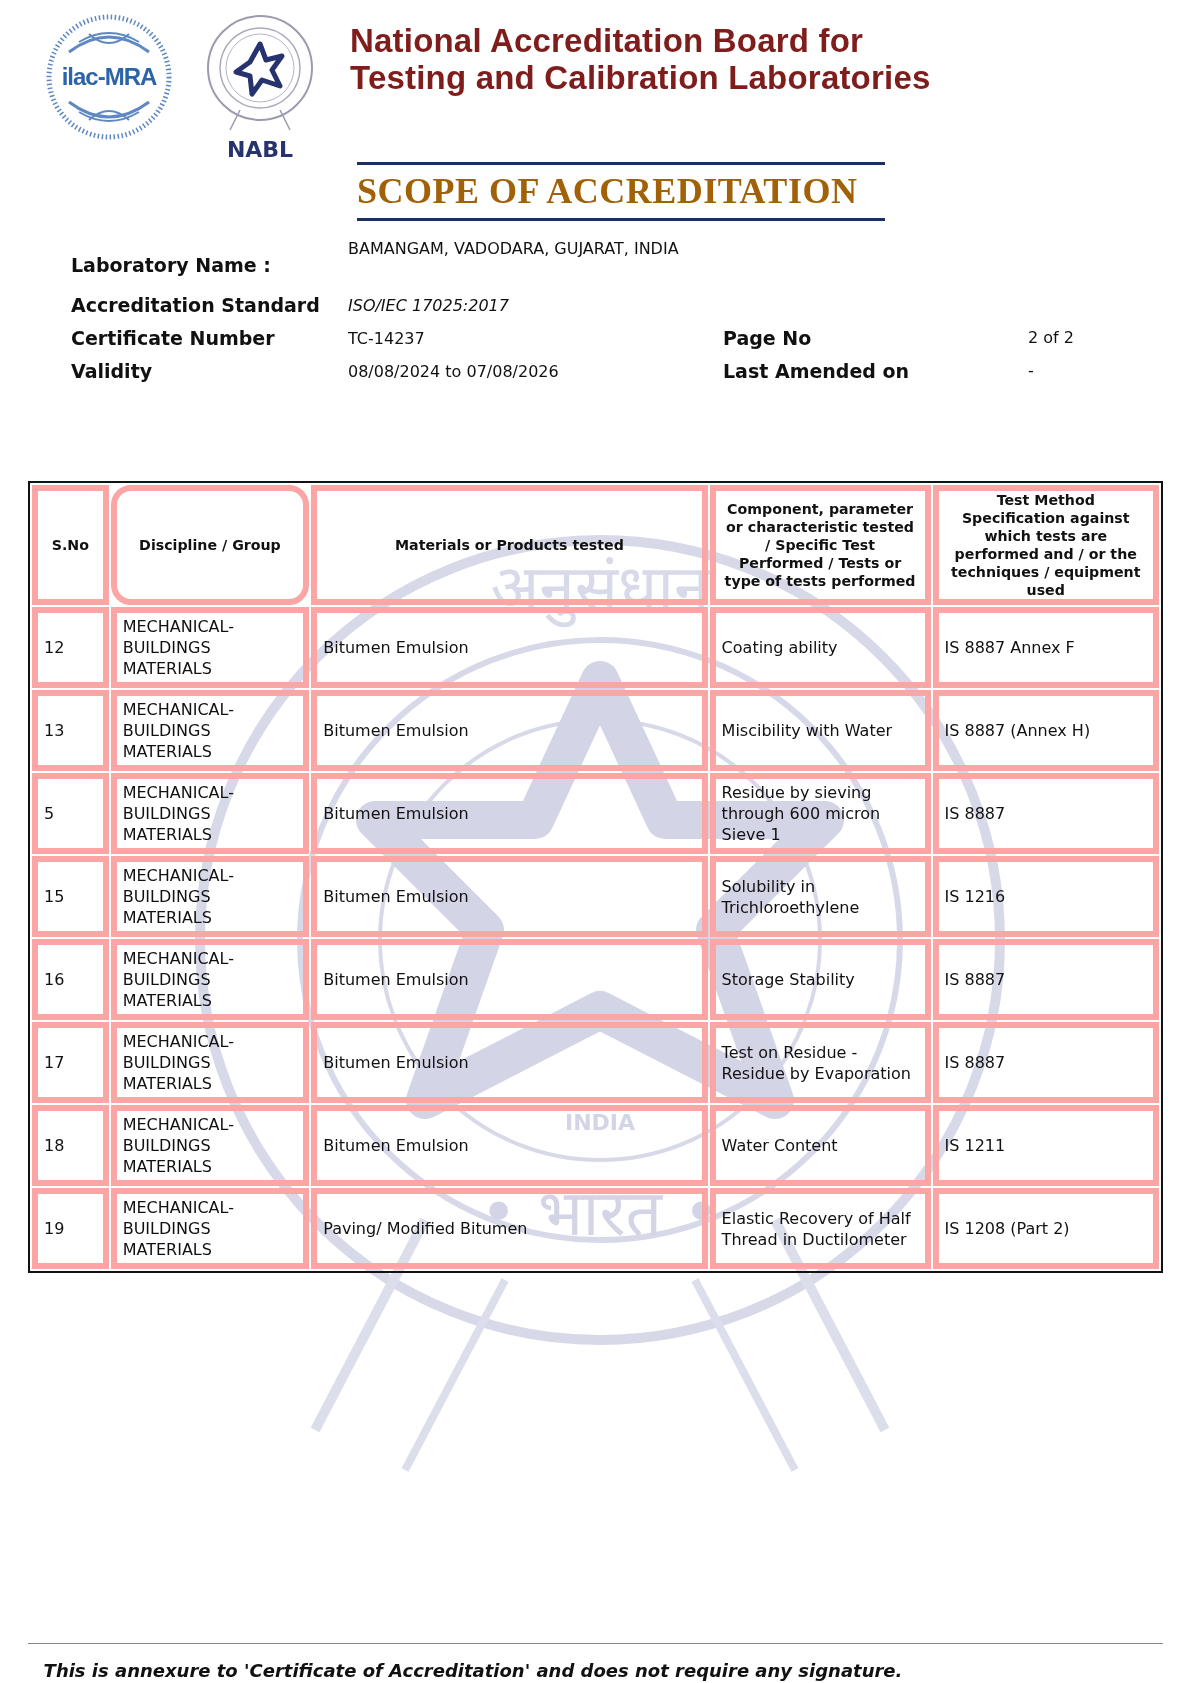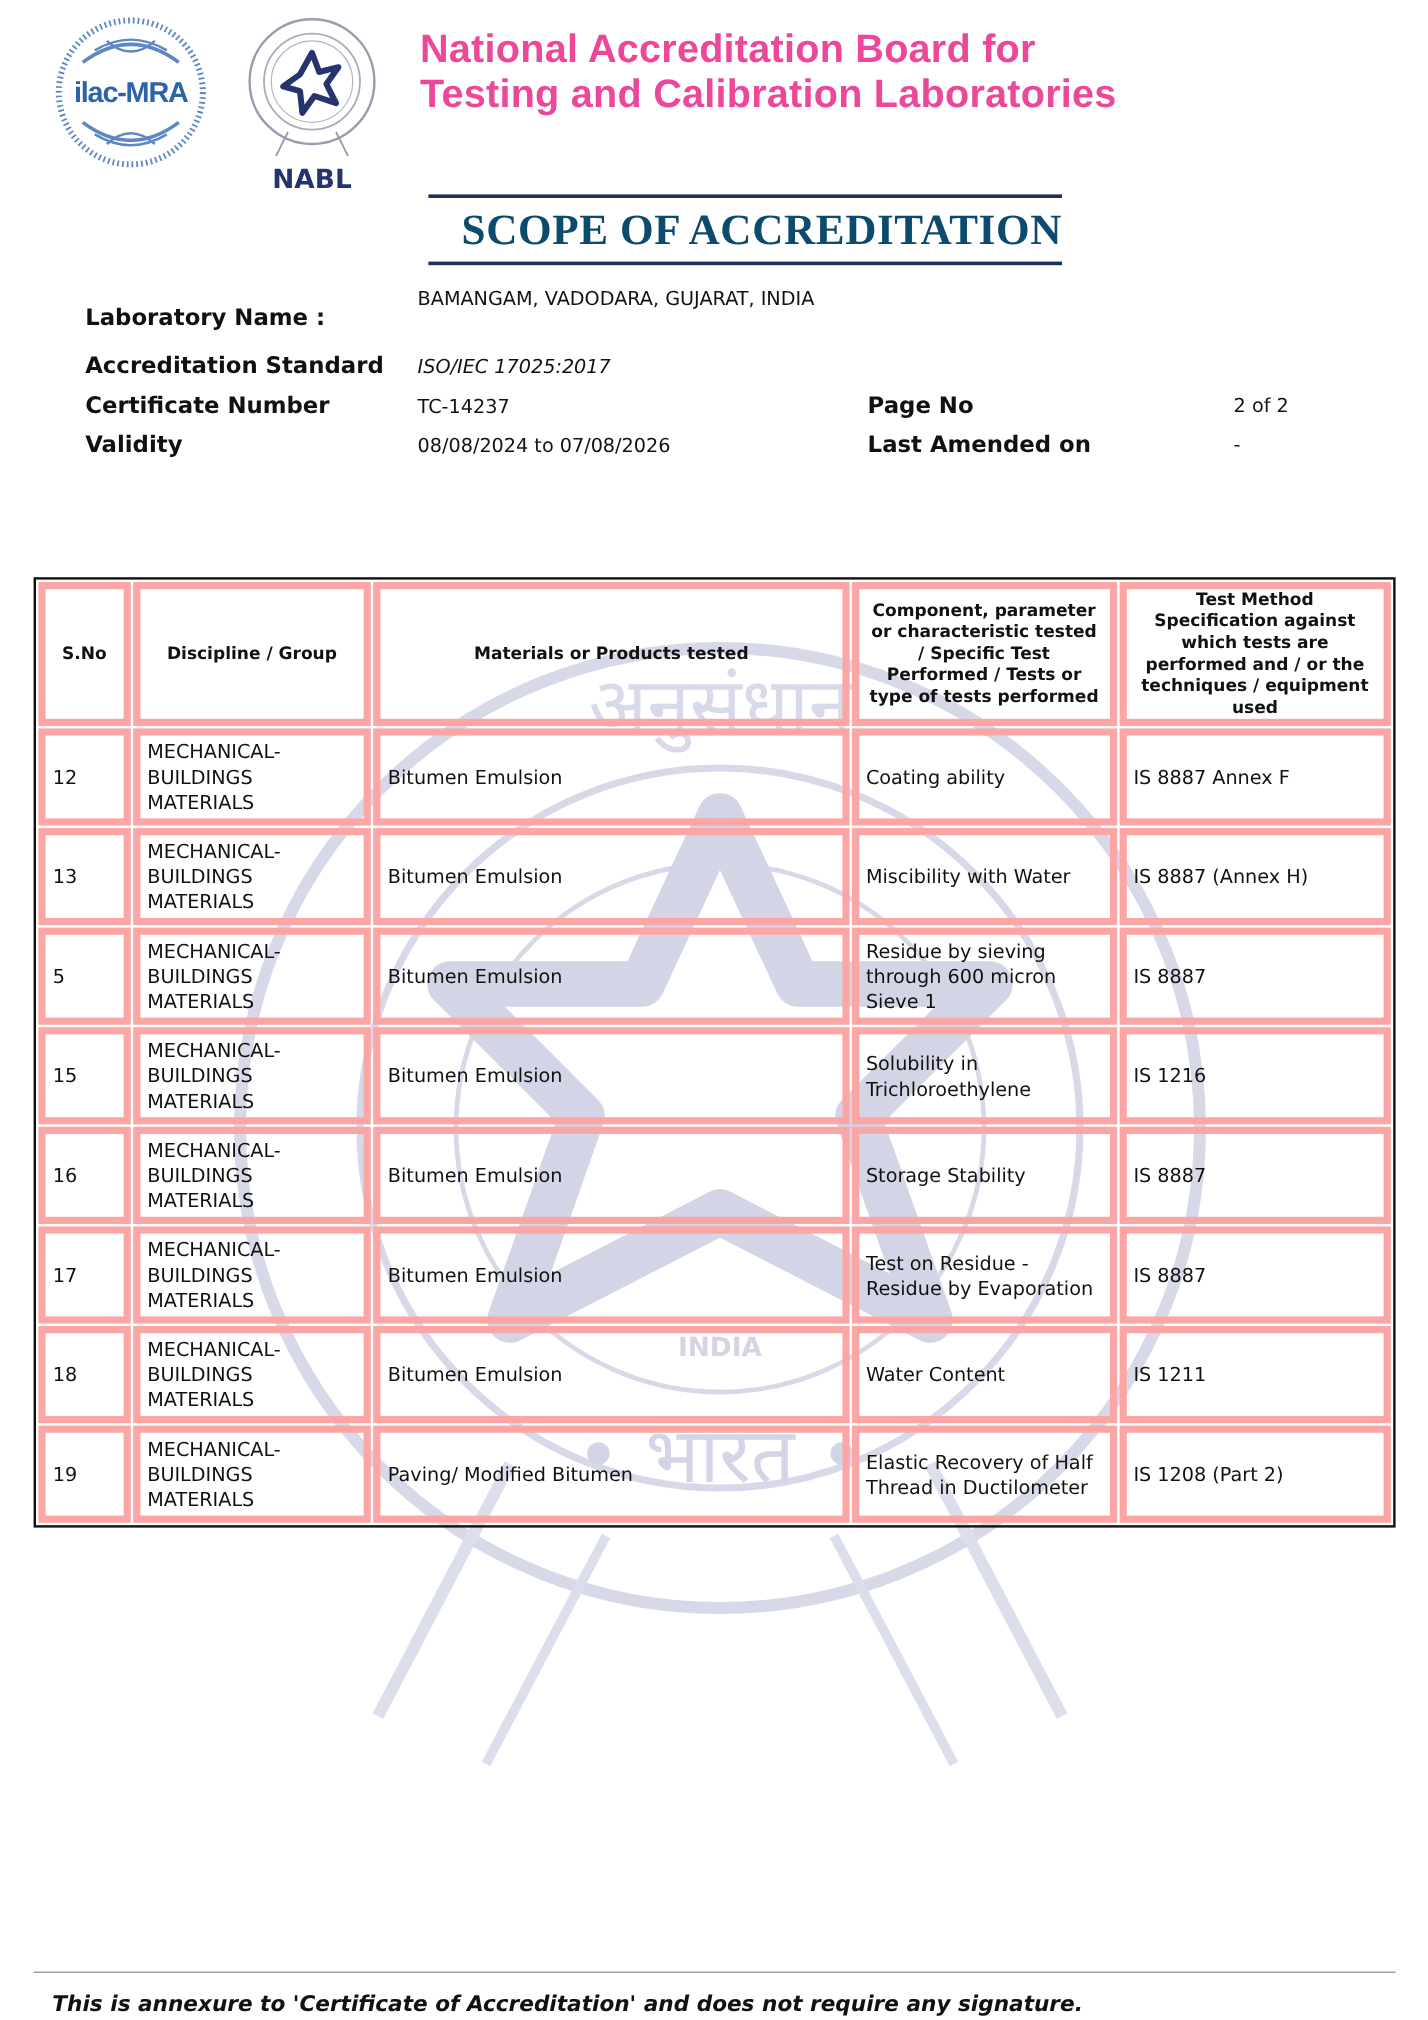--- a/index.html
+++ b/index.html
@@ -3,38 +3,38 @@
 <meta charset="utf-8">
 <style>
   html, body { margin: 0; padding: 0; background: #ffffff; }
   body { width: 1190px; height: 1683px; position: relative; overflow: hidden; font-family: "DejaVu Sans", sans-serif; color: #111; }
 
   .watermark { position: absolute; left: 175px; top: 520px; width: 850px; height: 1000px; z-index: 0; pointer-events: none; }
 
   .header { position: absolute; left: 0; top: 0; width: 1190px; height: 230px; z-index: 1; }
   .logo-ilac { position: absolute; left: 44px; top: 12px; width: 130px; height: 130px; }
   .logo-nabl { position: absolute; left: 200px; top: 10px; width: 120px; height: 160px; }
-  .org-name { position: absolute; left: 350px; top: 22px; font-family: "Liberation Sans", sans-serif; font-size: 33px; font-weight: bold; line-height: 37px; color: #ec4899; letter-spacing: 0.2px; }
+  .org-name { position: absolute; left: 350px; top: 22px; font-family: "Liberation Sans", sans-serif; font-size: 33px; font-weight: bold; line-height: 37px; color: #7f1d1d; letter-spacing: 0.2px; }
   .scope-title-wrap { position: absolute; left: 357px; top: 162px; width: 528px; }
   .scope-rule { height: 3px; background: #1b2f5e; }
-  .scope-title { font-family: "Liberation Serif", serif; font-weight: bold; font-size: 36px; text-align: right; color: #0c4a6e; line-height: 48px; margin: 2px 0 3px 0; letter-spacing: 0.5px; }
+  .scope-title { font-family: "Liberation Serif", serif; font-weight: bold; font-size: 36px; text-align: left; color: #a16207; line-height: 48px; margin: 2px 0 3px 0; letter-spacing: 0.5px; }
 
   .info { position: absolute; left: 33px; top: 242px; width: 1130px; z-index: 1; }
   .info-row { position: absolute; left: 0; }
   .info-label { position: absolute; left: 0; font-family: "DejaVu Sans", sans-serif; font-weight: bold; font-size: 19px; white-space: nowrap; margin-left: 38px; }
   .info-value { position: absolute; left: 315px; font-size: 16px; white-space: nowrap; line-height: 21px; }
   .info-label2 { position: absolute; left: 690px; font-weight: bold; font-size: 19px; white-space: nowrap; }
   .info-value2 { position: absolute; left: 995px; font-size: 16px; white-space: nowrap; }
 
   .scope-table { position: absolute; left: 28px; top: 481px; width: 1135px; border-collapse: separate; border-spacing: 2px; border: 2px solid #111; z-index: 1; background: transparent; }
   .scope-table th, .scope-table td { border: 6px solid #fca5a5; padding: 0 6px; vertical-align: middle; }
   .scope-table th { font-weight: bold; font-size: 14.2px; text-align: center; line-height: 18px; height: 96px; }
   .scope-table td { font-size: 16px; line-height: 21px; height: 69px; text-align: left; }
   .col-sno { width: 54px; }
-  .col-disc { width: 180px; }
+  .col-disc { width: 180px; border-radius: 20px; }
   .col-mat { width: 398px; }
   .col-comp { width: 202px; }
   .col-spec { width: 211px; }
 
   .footer-rule { position: absolute; left: 28px; top: 1643px; width: 1135px; height: 1px; background: #888; z-index: 1; }
   .footer-note { position: absolute; left: 0; top: 1660px; width: 946px; text-align: center; font-weight: bold; font-style: italic; font-size: 18px; z-index: 1; }
 </style>
 </head>
 <body>
 

